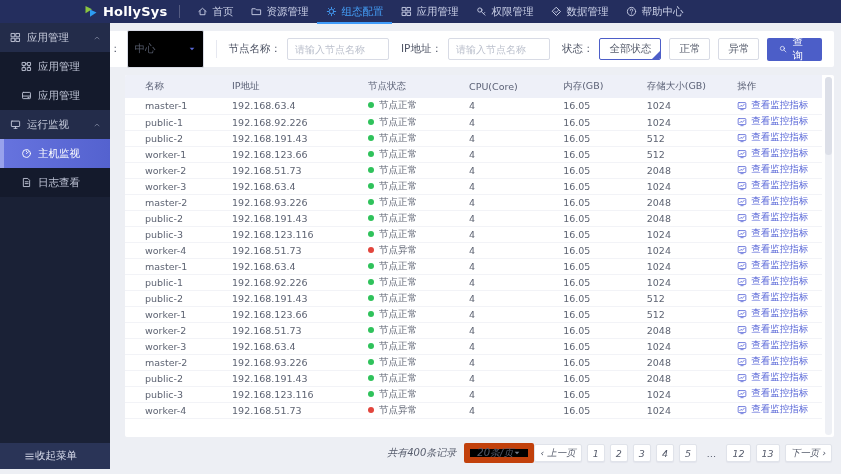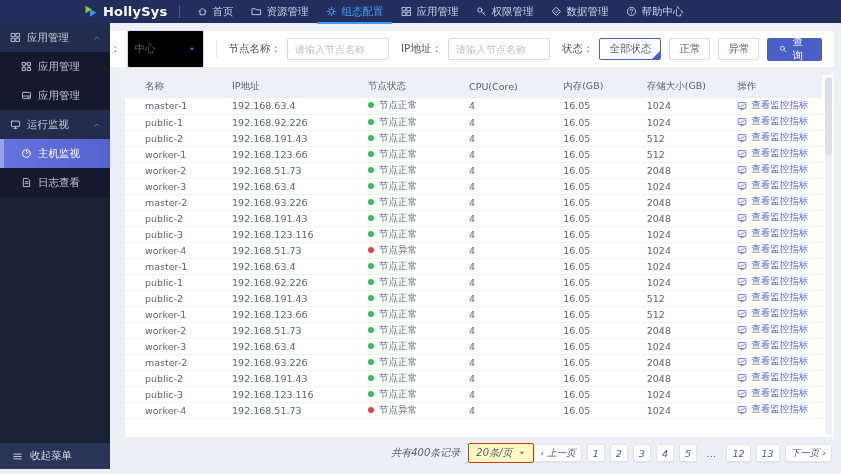--- a/index.html
+++ b/index.html
@@ -26,21 +26,21 @@
     color:#c6cbdc; font-size:10.5px; flex-shrink:0; }
   .sb-header { height:29px; display:flex; align-items:center; gap:6px; padding:0 9px 0 10px;
     background:#232c4a; cursor:pointer; }
   .sb-header .chev { margin-left:auto; color:#8e95ad; }
   .sb-sub { background:#141a2c; }
   .sb-item { height:29px; display:flex; align-items:center; gap:6px; padding-left:21px;
     cursor:pointer; color:#bfc5d6; }
   .sb-item.active { background:linear-gradient(90deg,#6673de,#5462cf);
     border-left:4px solid #98a2ec; padding-left:17px; color:#fff; }
   .collapse-bar { margin-top:auto; height:26px; background:#2a3457; display:flex;
-    align-items:center; gap:7px; padding-left:12px; cursor:pointer; color:#d4d8e8; }
+    align-items:center; padding-left:24px; cursor:pointer; color:#d4d8e8; }
 
   
   .main { flex:1; padding:8px 7px 2px 15px; display:flex; flex-direction:column; overflow:hidden;align-items:flex-end; }
   .filter-card { background:#fff; border-radius:2px; height:36px; display:flex;
     align-items:center; padding:0 12px; font-size:10.5px; color:#4c5263; flex-shrink:0; }
   .fl-label { margin-right:6px; white-space:nowrap; }
   .select { width:84px; height:38px; border:1px solid #d8dbe5; border-radius:2px; background:#000000;
     display:flex; align-items:center; justify-content:space-between; padding:0 7px;
     color:#555b6b; cursor:pointer; }
   .select .ic { color:#5a68d8; }
@@ -69,22 +69,22 @@
   .dot { width:6px; height:6px; border-radius:50%; display:inline-block; margin-right:5px; }
   .act { color:#5a68d8; display:inline-flex; align-items:center; gap:4px; cursor:pointer; }
   .act .ic svg { width:10px; height:10px; }
   .scroll-track { position:absolute; top:2px; right:2px; width:7px; height:calc(100% - 4px);
     background:#eef0f5; border-radius:4px; }
   .scroll-thumb { position:absolute; top:0; left:0; width:7px; height:78px;
     background:#dcdfe8; border-radius:4px; }
 
   .footer { height:28px; display:flex; align-items:center; font-size:10px;
     color:#565c6c; flex-shrink:0; margin-top:2px;font-style:italic; }
-  .page-size { height:20px; border:1px solid #c2410c; background:#fef9c3; border-radius:2px;
-    display:flex; align-items:center; gap:6px; padding:0 7px; margin-left:8px; cursor:pointer; }
+  .page-size { height:20px; border:6px solid #c2410c; background:#000000; border-radius:2px;
+    display:flex; align-items:center; padding:0 7px; margin-left:8px; cursor:pointer; }
   .page-size .ic { color:#777d8c; }
   .pagination { margin-left:auto; display:flex; align-items:center; gap:5px; margin-right:2px; }
   .page-btn { min-width:18px; height:18px; background:#fff; border:1px solid #e0e3ea;
     border-radius:2px; display:flex; align-items:center; justify-content:center;
     padding:0 5px; color:#565c6c; cursor:pointer; font-size:9.5px;
     box-shadow:0 1px 1px rgba(30,40,90,.05); white-space:nowrap; }
   .page-btn.ellipsis { border:none; background:transparent; box-shadow:none; }
 </style>
 </head>
 <body>

